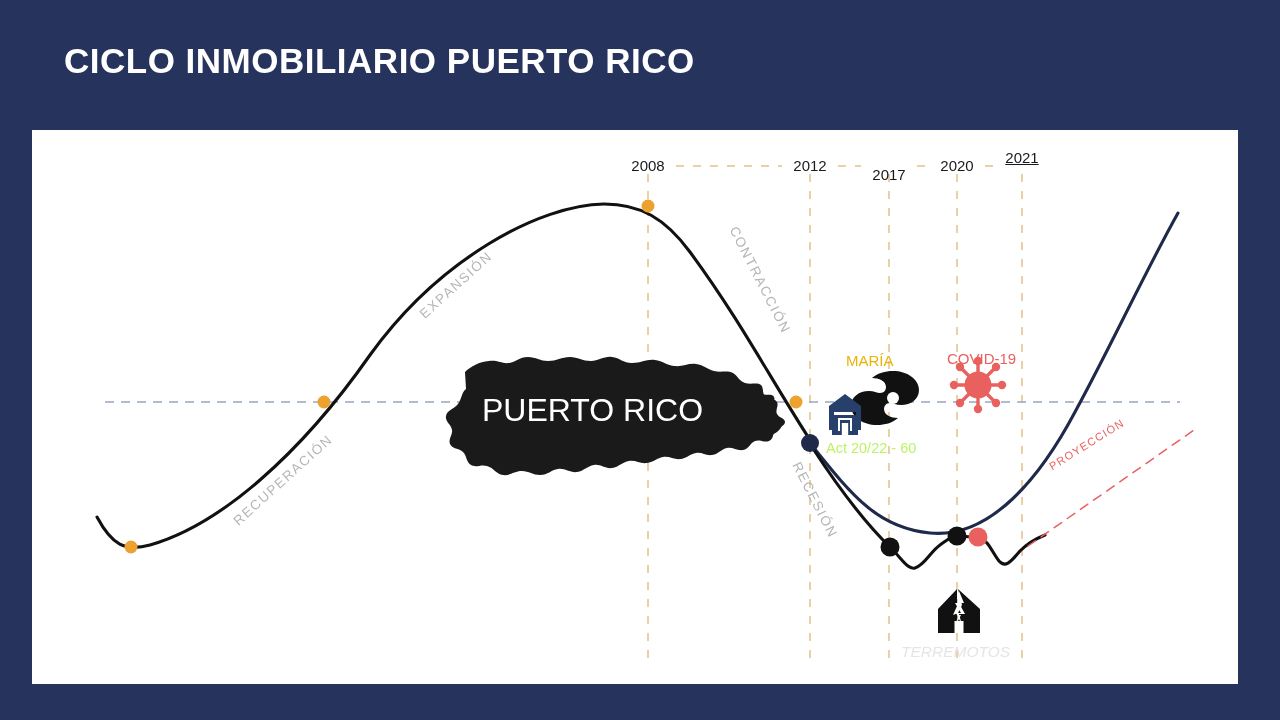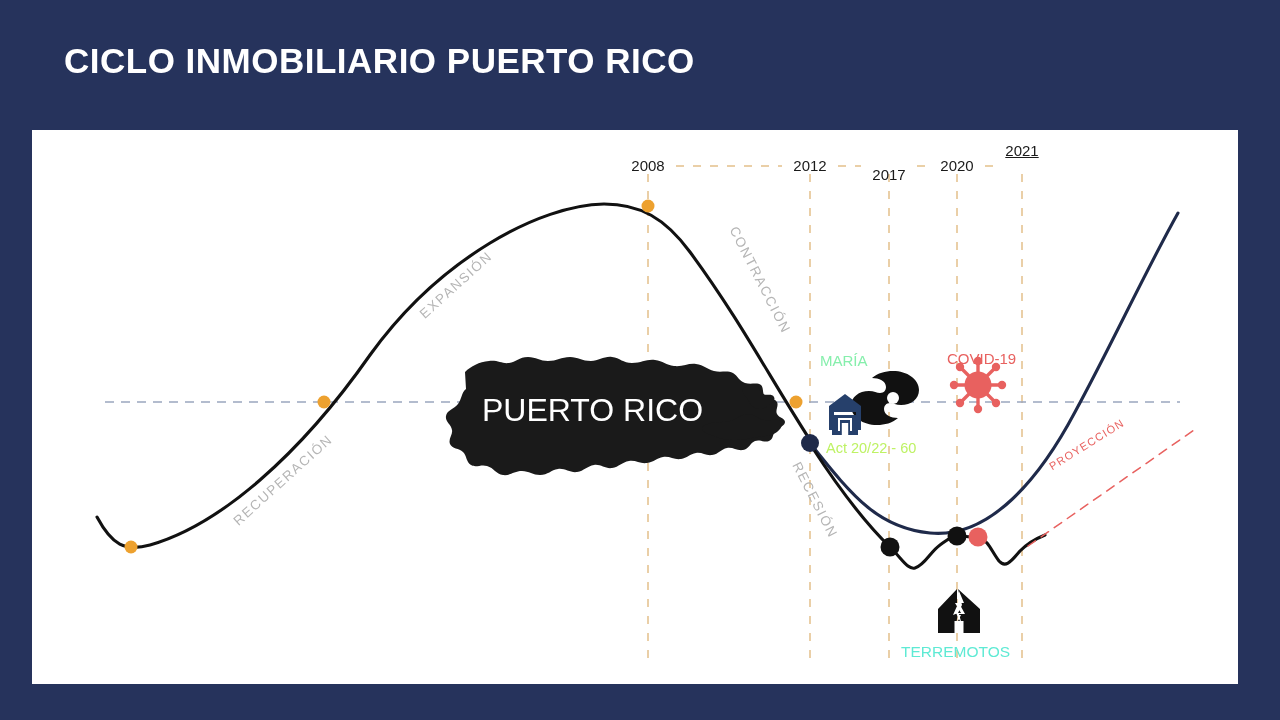--- a/index.html
+++ b/index.html
@@ -61,24 +61,24 @@
     color:#ffffff;
     font-family:"Liberation Sans", sans-serif;
     white-space:nowrap;
   }
   .evt-label{
     position:absolute;
     font-size:15px;
     font-family:"Liberation Sans", sans-serif;
     white-space:nowrap;
   }
-  #maria-label{ left:820px; top:352px; color:#86efac; }
+  #maria-label{ left:846px; top:352px; color:#eab308; }
   #covid-label{ left:947px; top:350px; color:#e8615f; }
   #act-label{ left:826px; top:440px; color:#bef264; font-size:14.5px;}
-  #terremotos-label{ left:901px; top:643px; color:#5eead4; font-size:15.5px;}
+  #terremotos-label{ left:901px; top:643px; color:#e5e5e5; font-size:15.5px;font-style:italic;}
   #proy-label{
     position:absolute;
     left:1047px; top:462px;
     font-size:11px;
     color:#e8615f;
     letter-spacing:1.2px;
     font-family:"Liberation Sans", sans-serif;
     white-space:nowrap;
     transform:rotate(-32deg);
     transform-origin:left top;
@@ -189,21 +189,21 @@
       <rect x="-4.5" y="10" width="9" height="12" fill="#ffffff"></rect>
       <path fill="#ffffff" d="M0,-20 L5,-8 L0,-8 L6,3 L0,3 L3,14 L-3,2 L2,2 L-4,-8 L0,-8 Z"></path>
     </g>
   </svg>
 
   <div id="years">
       <div class="yearlabel" style="left: 648px; top: 157px;">2008</div>
       <div class="yearlabel" style="left: 810px; top: 157px;">2012</div>
       <div class="yearlabel" style="left: 889px; top: 150px; margin-top: 16px;">2017</div>
       <div class="yearlabel" style="left: 957px; top: 157px;">2020</div>
-      <div class="yearlabel" style="left: 1022px; top: 142px; text-decoration: underline;">2021</div>
+      <div class="yearlabel" style="left: 1022px; top: 149px; text-decoration: underline;">2021</div>
     </div>
   <div id="phases">
       <div class="phase" style="left: 283px; top: 480px; transform: translate(-50%, -50%) rotate(-42deg);">RECUPERACIÓN</div>
       <div class="phase" style="left: 456px; top: 285px; transform: translate(-50%, -50%) rotate(-42deg);">EXPANSIÓN</div>
       <div class="phase" style="left: 760px; top: 280px; transform: translate(-50%, -50%) rotate(63deg);">CONTRACCIÓN</div>
       <div class="phase" style="left: 815px; top: 500px; transform: translate(-50%, -50%) rotate(63deg);">RECESIÓN</div>
     </div>
 
   <div id="pr-label">PUERTO RICO</div>
 

